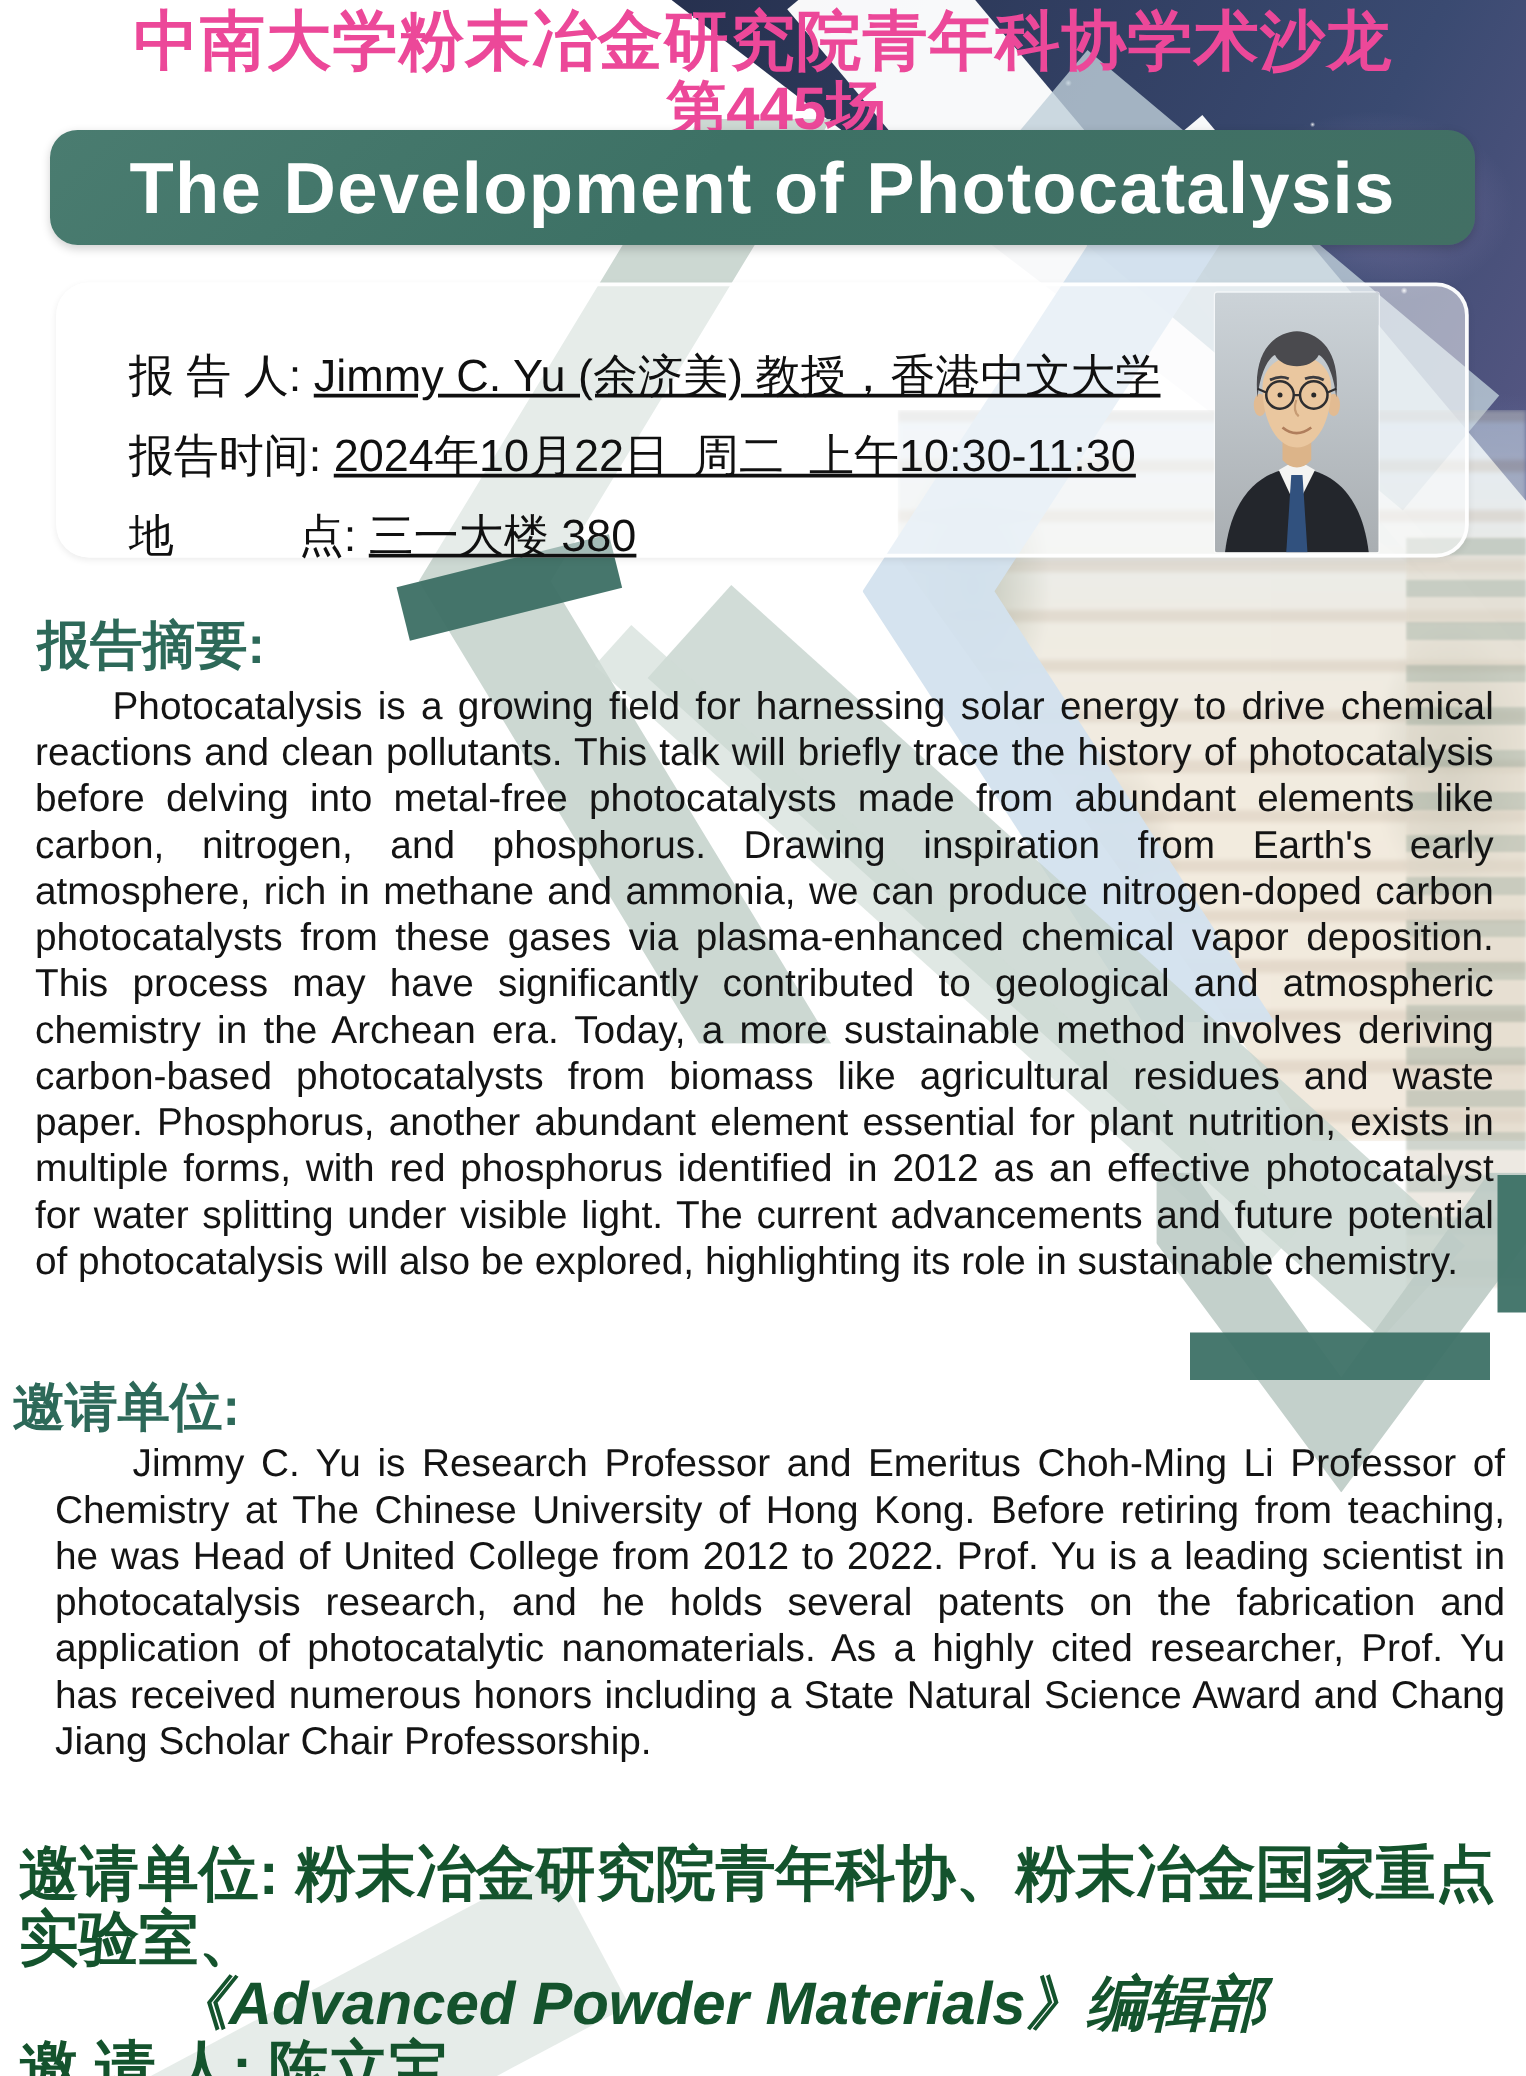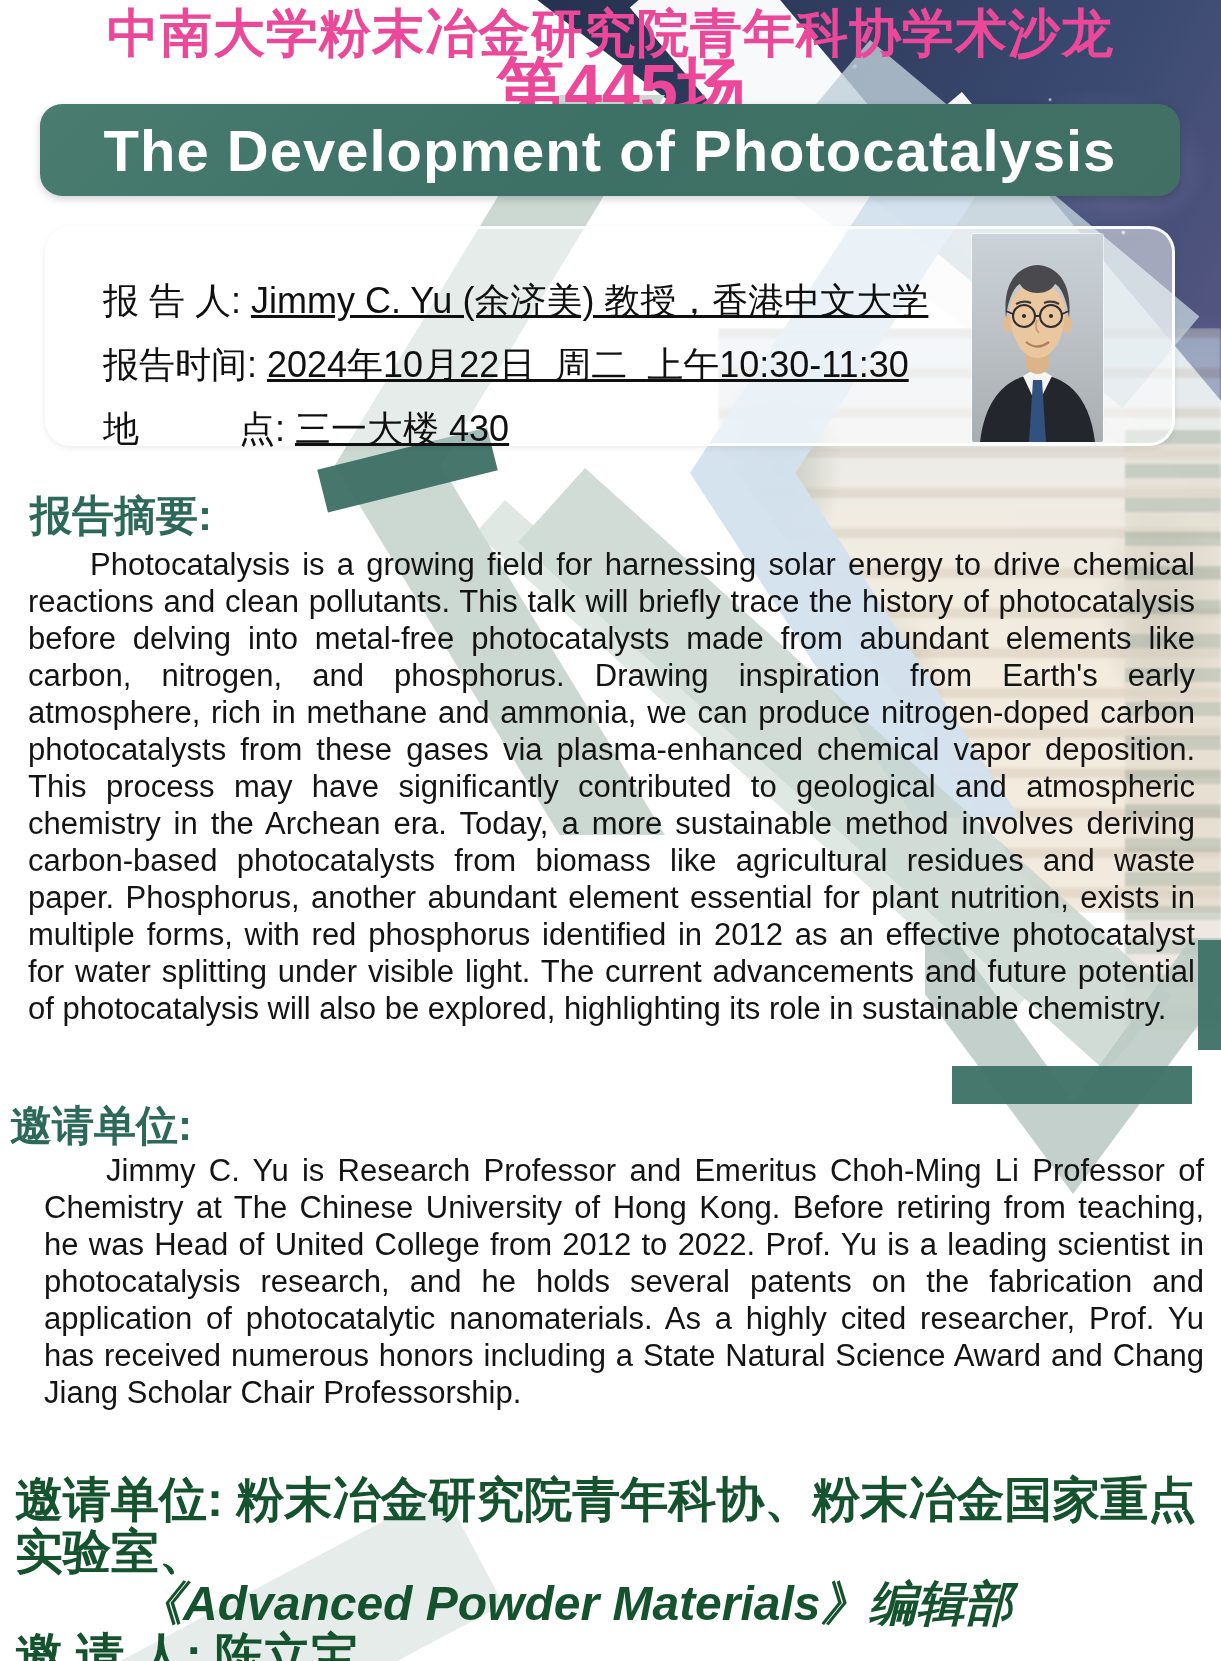--- a/index.html
+++ b/index.html
@@ -53,21 +53,21 @@
   .bandBig2{left:505px;top:500px;width:720px;height:44px;background:#cfdbd5;transform-origin:0 0;transform:rotate(42deg);opacity:.65;}
   .vBand{left:925px;top:938px;width:296px;height:256px;background:#bccbc5;opacity:.9;
     clip-path:polygon(0 0,10% 0,50% 64%,90% 0,100% 0,100% 22%,50% 100%,0 22%);}
   .vTeal{left:952px;top:1066px;width:240px;height:38px;background:#3d7166;opacity:.95;}
   .vStrip{left:1198px;top:940px;width:23px;height:110px;background:#3d7166;opacity:.95;}
   .cornerSage{left:40px;top:1590px;width:460px;height:130px;background:#dde6e1;transform:rotate(-28deg);opacity:.75;}
 
   
   .hdr{position:absolute;top:4px;left:0;width:100%;text-align:center;color:#ec4899;font-weight:bold;z-index:6;}
   .hdr .l1{font-size:52px;line-height:58px;letter-spacing:1px;}
-  .hdr .l2{font-size:68px;line-height:52px;padding-left:21px;}
+  .hdr .l2{font-size:48px;line-height:52px;padding-left:21px;}
   .banner{
     position:absolute;left:40px;top:104px;width:1140px;height:92px;z-index:6;
     background:linear-gradient(135deg,#4a7c70 0%,#3d7165 45%,#426f64 100%);
     border-radius:22px;display:flex;align-items:center;justify-content:center;
     color:#fff;font-weight:bold;font-size:58px;letter-spacing:1px;
     box-shadow:0 3px 8px rgba(0,0,0,.18);white-space:nowrap;text-align:right;
   }
   .info{
     position:absolute;left:45px;top:226px;width:1130px;height:220px;z-index:5;box-sizing:border-box;
     border:3px solid rgba(255,255,255,.95);border-radius:26px;background:rgba(255,255,255,.5);
@@ -124,21 +124,21 @@
   <div class="banner">The Development of Photocatalysis</div>
 
   <div class="info">
     <div class="irow">
       <span>报 告 人:</span><span class="ival">Jimmy C. Yu (余济美) 教授，香港中文大学</span>
     </div>
     <div class="irow">
       <span>报告时间:</span><span class="ival">2024年10月22日&nbsp; 周二&nbsp; 上午10:30-11:30</span>
     </div>
     <div class="irow">
-      <span>地&nbsp;&nbsp;&nbsp;&nbsp;&nbsp;&nbsp;&nbsp;&nbsp;&nbsp;&nbsp;点:</span><span class="ival">三一大楼 430</span>
+      <span>地&nbsp;&nbsp;&nbsp;&nbsp;&nbsp;&nbsp;&nbsp;&nbsp;&nbsp;&nbsp;点:</span><span class="ival">三一大楼 380</span>
     </div>
   </div>
 
   <div class="photo">
     <svg viewBox="0 0 131 208" xmlns="http://www.w3.org/2000/svg">
       <defs>
         <linearGradient id="pbg" x1="0" y1="0" x2="0" y2="1">
           <stop offset="0" stop-color="#ccd3d8"></stop>
             <stop offset="1" stop-color="#a9aeb2"></stop>
         </linearGradient>

